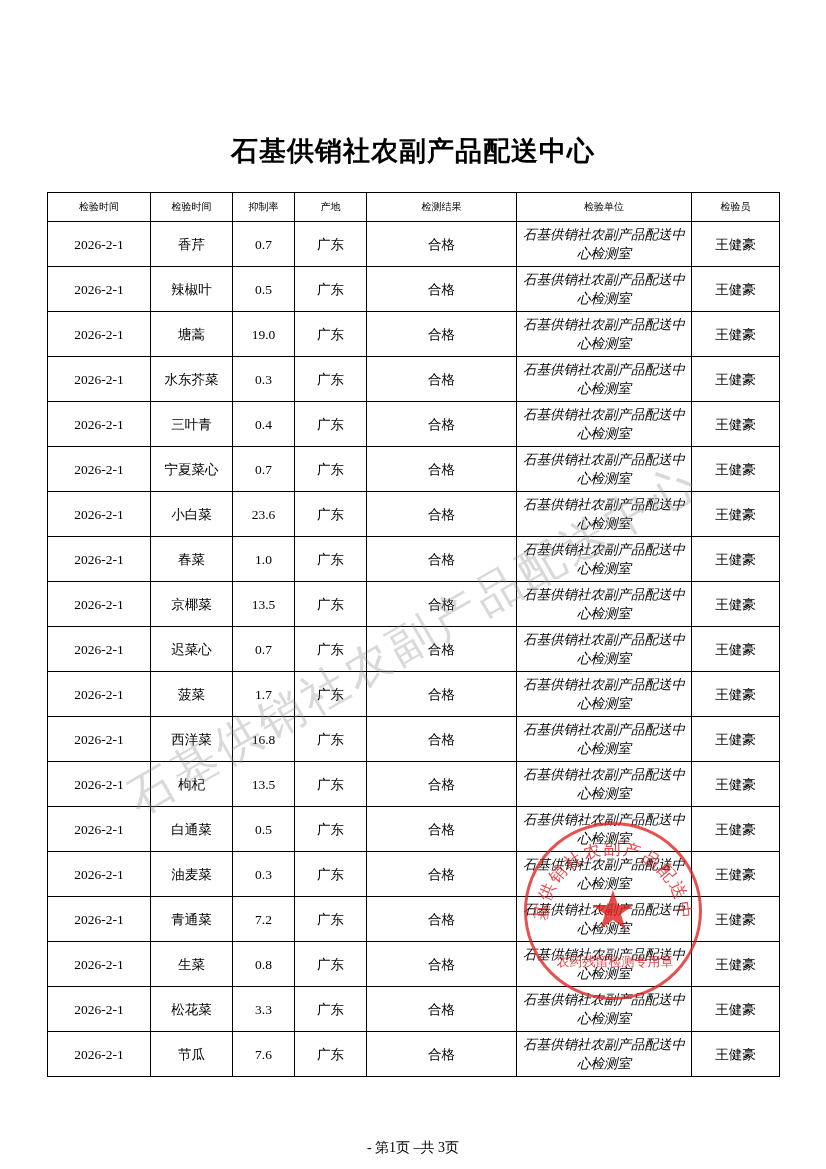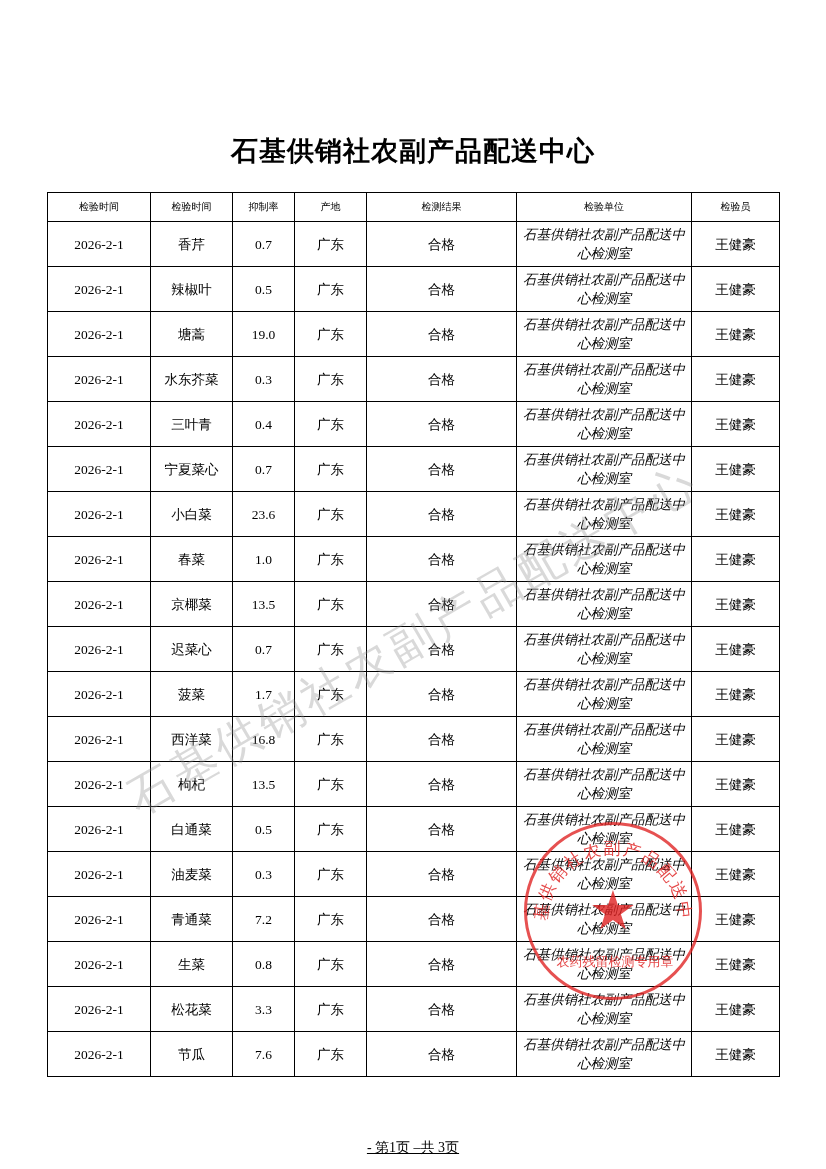--- a/index.html
+++ b/index.html
@@ -75,21 +75,20 @@
     font-style: italic;
   }
 
   .footer {
     position: absolute;
     left: 0;
     right: 0;
     bottom: 44px;
     text-align: center;
     font-size: 14px;
-    text-decoration: underline;
   }
 
   
   .watermark {
     position: absolute;
     left: 50%;
     top: 52%;
     transform: translate(-50%, -50%) rotate(-30deg);
     font-size: 46px;
     color: rgba(140,140,140,0.33);

